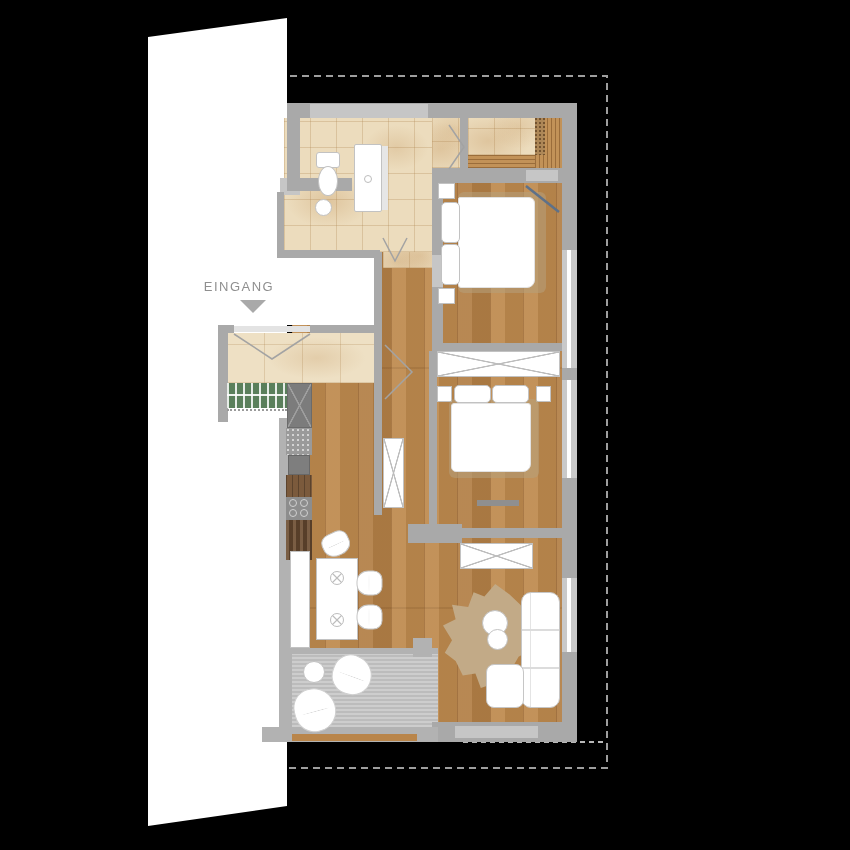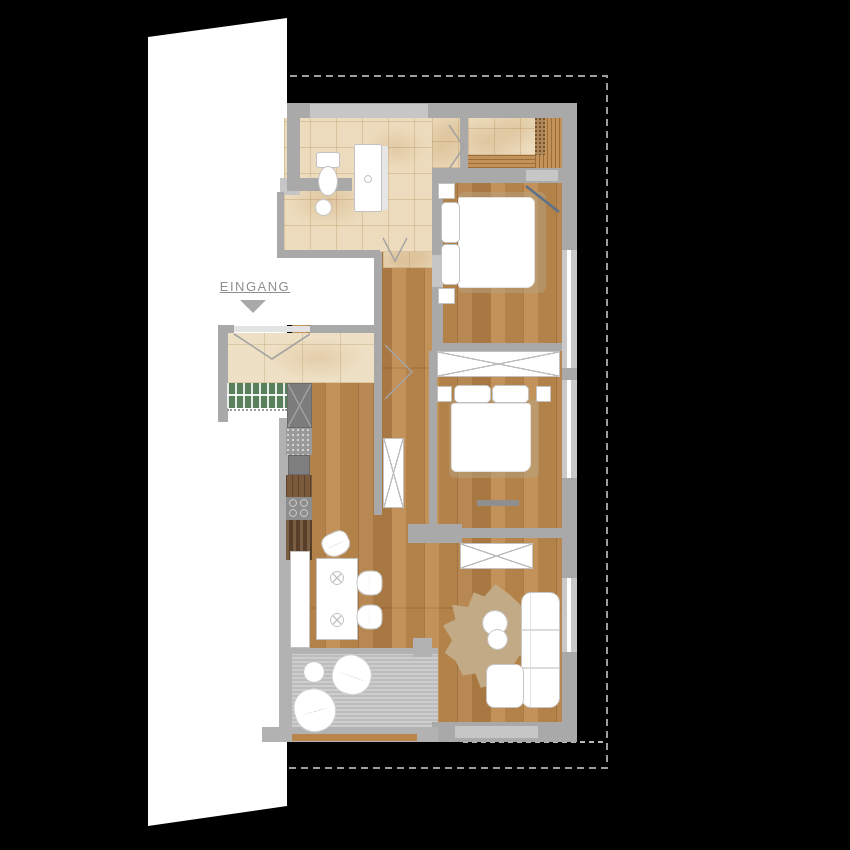--- a/index.html
+++ b/index.html
@@ -198,21 +198,21 @@
   <div class="abs furn round" style="left:487px;top:629px;width:21px;height:21px;"></div>
 
   <div class="abs furn round" style="left:303px;top:661px;width:22px;height:22px;"></div>
   <div class="abs lounge" style="left:332px;top:655px;width:40px;height:40px;transform:rotate(20deg);">
       <div class="seatline"></div>
     </div>
   <div class="abs lounge" style="left:294px;top:688px;width:42px;height:44px;transform:rotate(-15deg);">
       <div class="seatline"></div>
     </div>
 
-  <div id="eingang-label" class="abs" style="left:210px;top:279px;width:90px;height:16px;text-decoration:underline;">EINGANG</div>
+  <div id="eingang-label" class="abs" style="left:194px;top:279px;width:90px;height:16px;">EINGANG</div>
   <div class="abs tri" style="left:240px;top:300px;"></div>
 
   <svg class="layer">
     <polyline points="234,334 272,359 310,334" fill="none" stroke="#a3a3a3" stroke-width="1.5"></polyline>
     <polyline points="383,238 395,261 407,238" fill="none" stroke="#a3a3a3" stroke-width="1.5"></polyline>
     <polyline points="385,345 412,372 385,399" fill="none" stroke="#a3a3a3" stroke-width="1.5"></polyline>
     <polyline points="449,125 464,147 449,169" fill="none" stroke="#a3a3a3" stroke-width="1.5"></polyline>
     <line x1="526" y1="186" x2="559" y2="212" stroke="#5e7189" stroke-width="2.5"></line>
   </svg>
 

